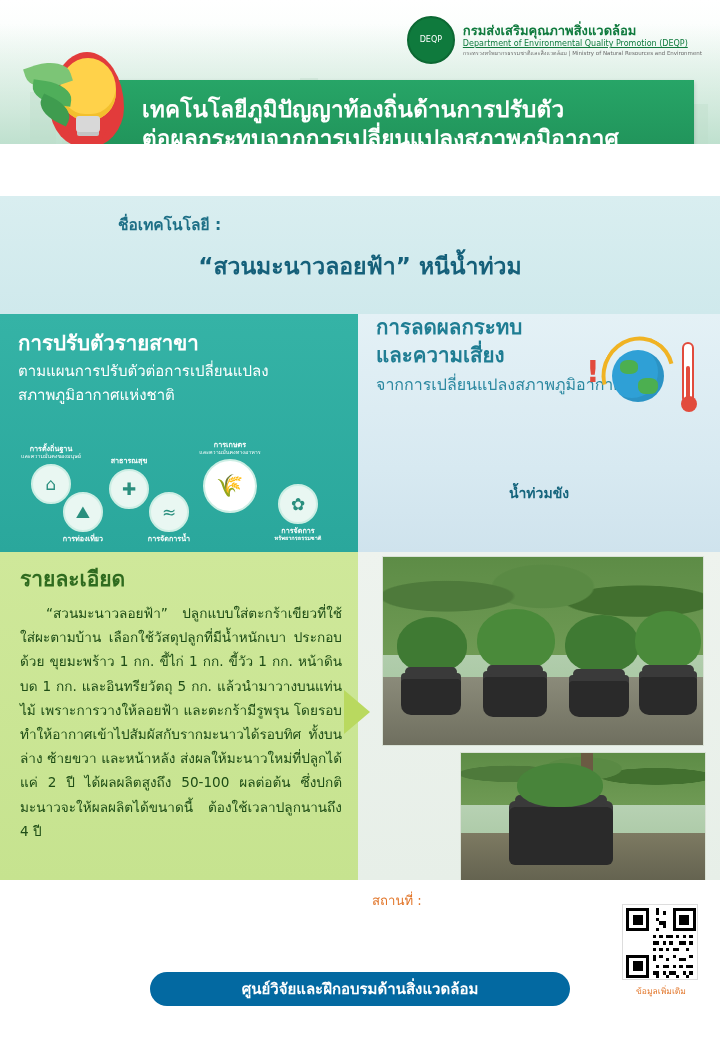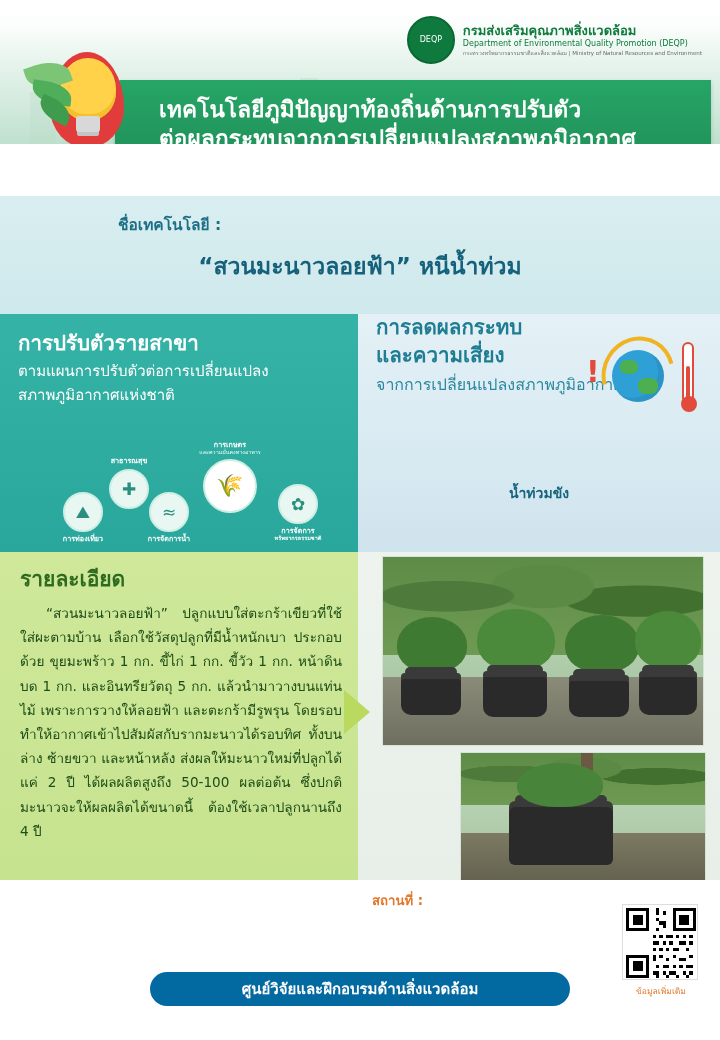--- a/index.html
+++ b/index.html
@@ -35,25 +35,25 @@
   .deqp-seal {
     width: 48px; height: 48px; border-radius: 50%;
     background: #0f7a3d;
     display: flex; align-items: center; justify-content: center;
     color: #fff; font-size: 9px; text-align: center; line-height: 1.05;
     border: 2px solid #0c6833;
   }
   .deqp-seal span { display:block; font-size:8px; }
   .logo-text { text-align: left; }
   .logo-text .t1 { color: #0f7a3d; font-size: 13px; font-weight: bold; line-height: 1.2; }
-  .logo-text .t2 { color: #0f7a3d; font-size: 8px; line-height: 1.2; }
+  .logo-text .t2 { color: #0f7a3d; font-size: 8px; line-height: 1.2; text-decoration: underline; }
   .logo-text .t3 { color: #6a6a6a; font-size: 5.5px; line-height: 1.25; margin-top:1px;}
 
   .title-banner {
-    position: absolute; top: 80px; left: 115px; width: 596px; height: 88px;
+    position: absolute; top: 80px; left: 98px; width: 596px; height: 88px;
     background: linear-gradient(180deg,#27a567 0%, #1f8f57 100%);
     border-top-left-radius: 6px; border-bottom-left-radius: 6px;
     box-shadow: 0 2px 4px rgba(0,0,0,.18);
     display: flex; flex-direction: column; justify-content: center;
     padding-left: 44px;
   }
   .title-banner .line {
     color: #fff; font-size: 22.5px; font-weight: bold; line-height: 1.3;
     letter-spacing: .2px;
   }
@@ -187,21 +187,21 @@
   .pot:after{ content:""; position:absolute; left:6%; right:6%; top:-6px; height:10px;
               background:#3a3a3a; border-radius:6px;}
   .shrub{ position:absolute; background:#3f7a33; border-radius:50% 50% 45% 45%;}
   .trunk{ position:absolute; background:#6b5a43;}
 
   
   .location {
     position: absolute; top: 880px; left: 0; width: 720px; height: 120px;
     background: #ffffff;
   }
-  .loc-label { position:absolute; left: 372px; top: 10px; color:#e2762a; font-size: 13.2px; font-weight:bold;}
+  .loc-label { position:absolute; left: 372px; top: 10px; color:#e2762a; font-size: 13.2px; font-weight:normal;}
   .loc-lines { position:absolute; left: 432px; top: 10px; width: 200px; color:#e2762a; font-size: 13px; line-height:1.62;}
   .qr {
     position: absolute; left: 622px; top: 24px; width: 76px; height: 76px;
     background:#fff; padding:3px; border:1px solid #ddd;
   }
   .qr svg{ display:block; }
   .qr-cap{ position:absolute; left:612px; top:104px; width:98px; text-align:center;
            color:#e2762a; font-size:8.5px;}
 
   .footer-bar {
@@ -272,20 +272,25 @@
     <div class="label">ชื่อเทคโนโลยี :</div>
     <div class="value">“สวนมะนาวลอยฟ้า” หนีน้ำท่วม</div>
   </div>
 
   <div class="panel-left">
     <h2>การปรับตัวรายสาขา</h2>
     <div class="sub">ตามแผนการปรับตัวต่อการเปลี่ยนแปลง</div>
     <div class="sub">สภาพภูมิอากาศแห่งชาติ</div>
 
     <div class="sectors">
+      <div class="sector" style="left:4px; top:6px; width:74px;">
+        <div class="cap">การตั้งถิ่นฐาน</div>
+        <div class="cap" style="font-size:5.4px;font-weight:normal;margin-top:0">และความมั่นคงของมนุษย์</div>
+        <div class="circle" style="margin-top:4px">⌂</div>
+      </div>
 
       <div class="sector big" style="left:178px; top:2px; width:84px;">
         <div class="cap">การเกษตร</div>
         <div class="cap" style="font-size:5.4px;font-weight:normal;margin-top:0">และความมั่นคงทางอาหาร</div>
         <div class="circle" style="margin-top:3px">🌾</div>
       </div>
 
       <div class="sector" style="left:86px; top:18px; width:66px;">
         <div class="cap">สาธารณสุข</div>
         <div class="circle" style="margin-top:4px">✚</div>

